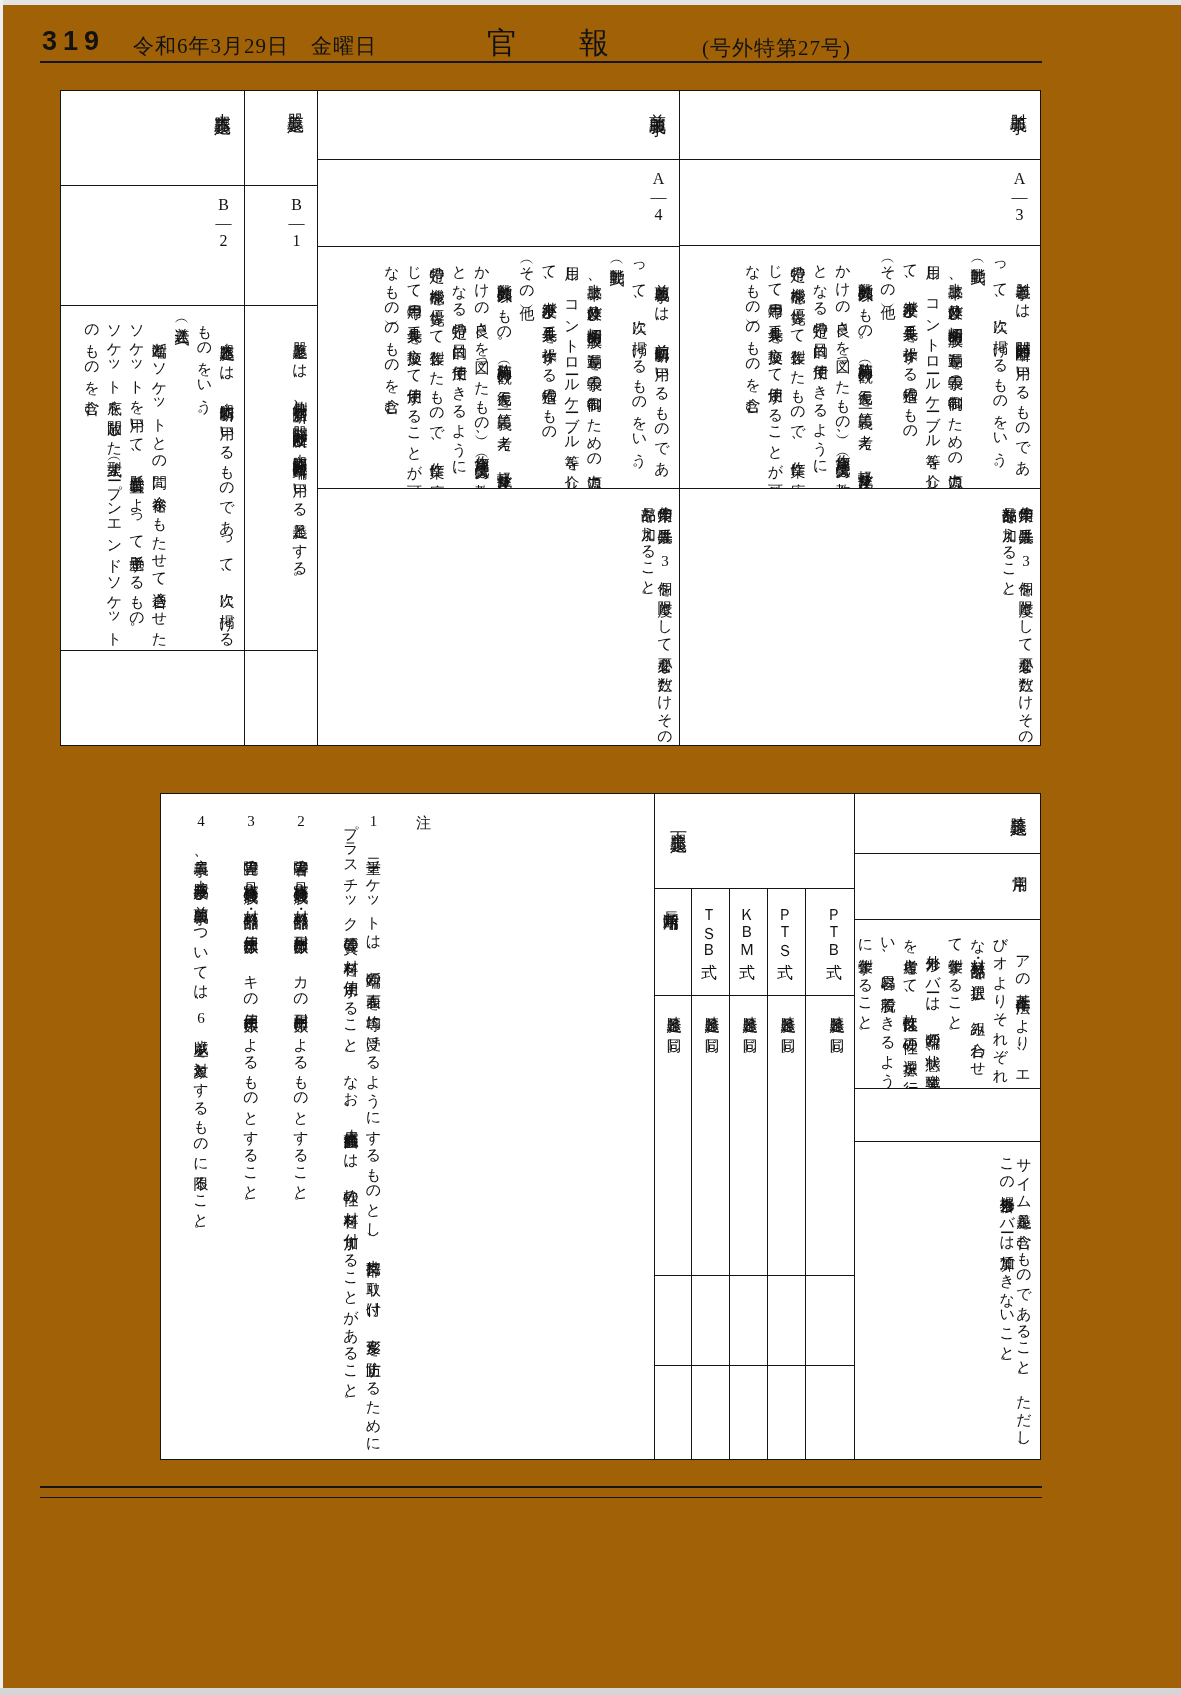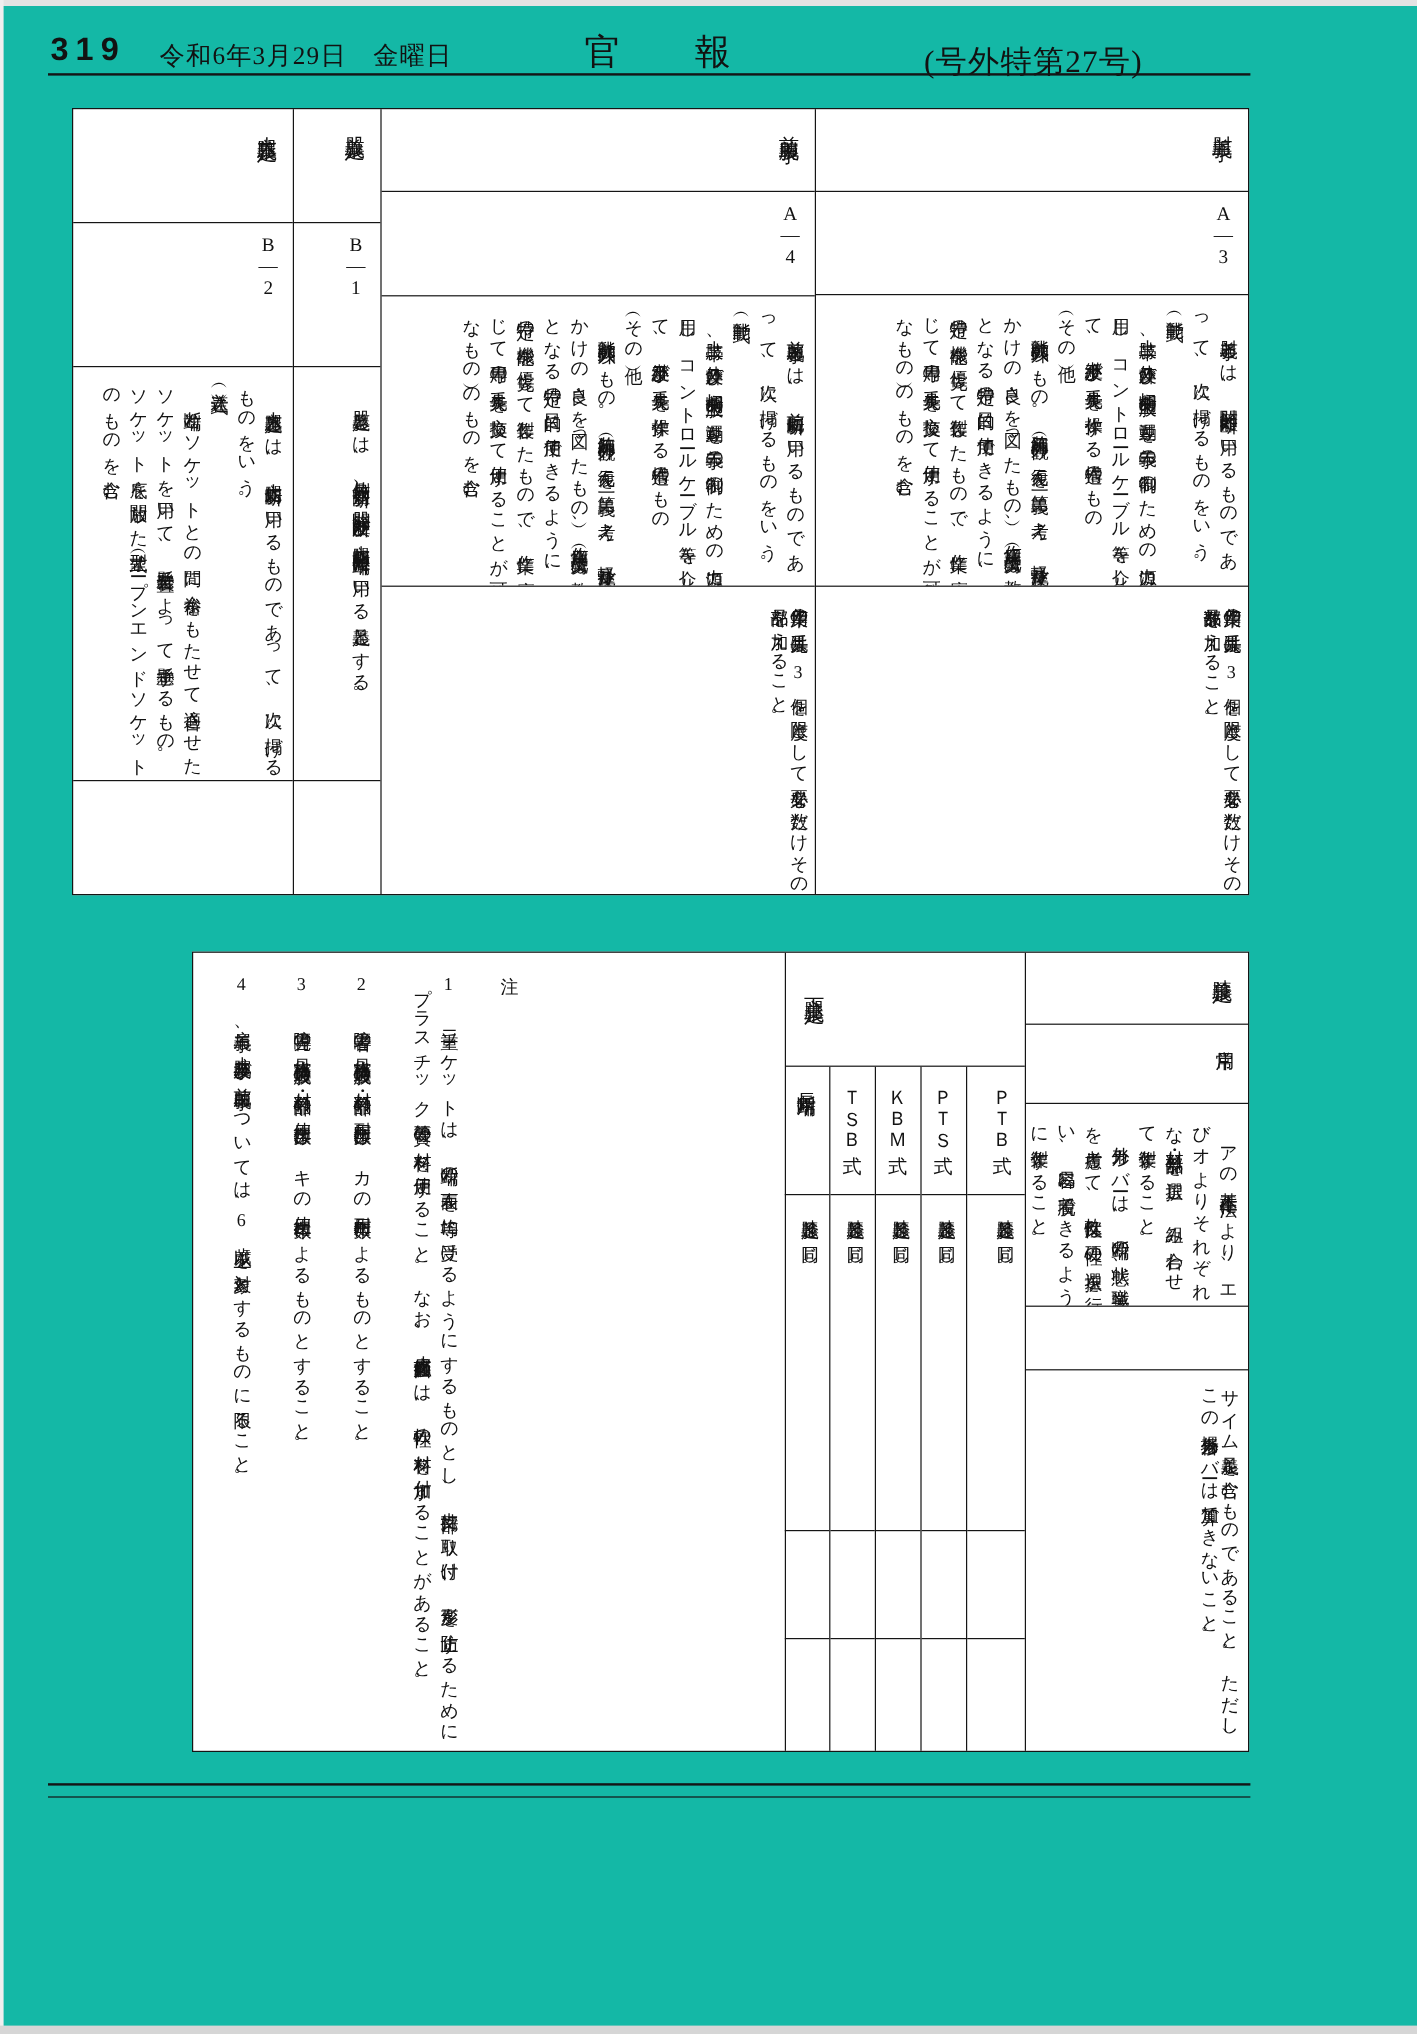--- a/index.html
+++ b/index.html
@@ -1,27 +1,27 @@
 <!DOCTYPE html>
 <html><head>
 <meta charset="utf-8">
 <style>
   * { margin:0; padding:0; box-sizing:border-box; }
   html,body { background:#cfcfcf; }
   body { font-family:"Liberation Serif","DejaVu Serif",serif; color:#121212; }
-  .page { position:relative; width:1181px; height:1695px; background:#14b8a6; overflow:hidden; margin:0 auto; }
+  .page { position:relative; width:1181px; height:1695px; background:#a16207; overflow:hidden; margin:0 auto; }
 
   .edge-top { position:absolute; top:0; left:0; width:100%; height:5px; background:#e3e3e3; }
   .edge-bottom { position:absolute; bottom:0; left:0; width:100%; height:7px; background:#d6d6d6; }
   .edge-left { position:absolute; top:0; left:0; width:3px; height:100%; background:#efefef; }
 
   .pageno { position:absolute; left:42px; top:26px; font-family:"Liberation Sans","DejaVu Sans",sans-serif; font-size:27px; font-weight:600; letter-spacing:6px; }
   .date { position:absolute; left:133px; top:32px; font-size:21px; letter-spacing:1px; }
   .kanpo { position:absolute; left:487px; top:23px; font-size:30px; display:flex; gap:62px; }
-  .issue { position:absolute; left:770px; top:34px; font-size:26px; letter-spacing:1px; }
+  .issue { position:absolute; left:702px; top:34px; font-size:21px; letter-spacing:1px; }
 
   .rule { position:absolute; left:40px; width:1002px; border-top:2px solid #151515; }
   .rule-header { top:61px; }
   .rule-b1 { top:1486px; }
   .rule-b2 { top:1497px; border-top-width:1px; }
 
   
   .v { writing-mode:vertical-rl; text-orientation:upright; white-space:pre-line; }
 
   .table { position:absolute; display:flex; flex-direction:row-reverse; border:1px solid #151515; background:#fff; }

